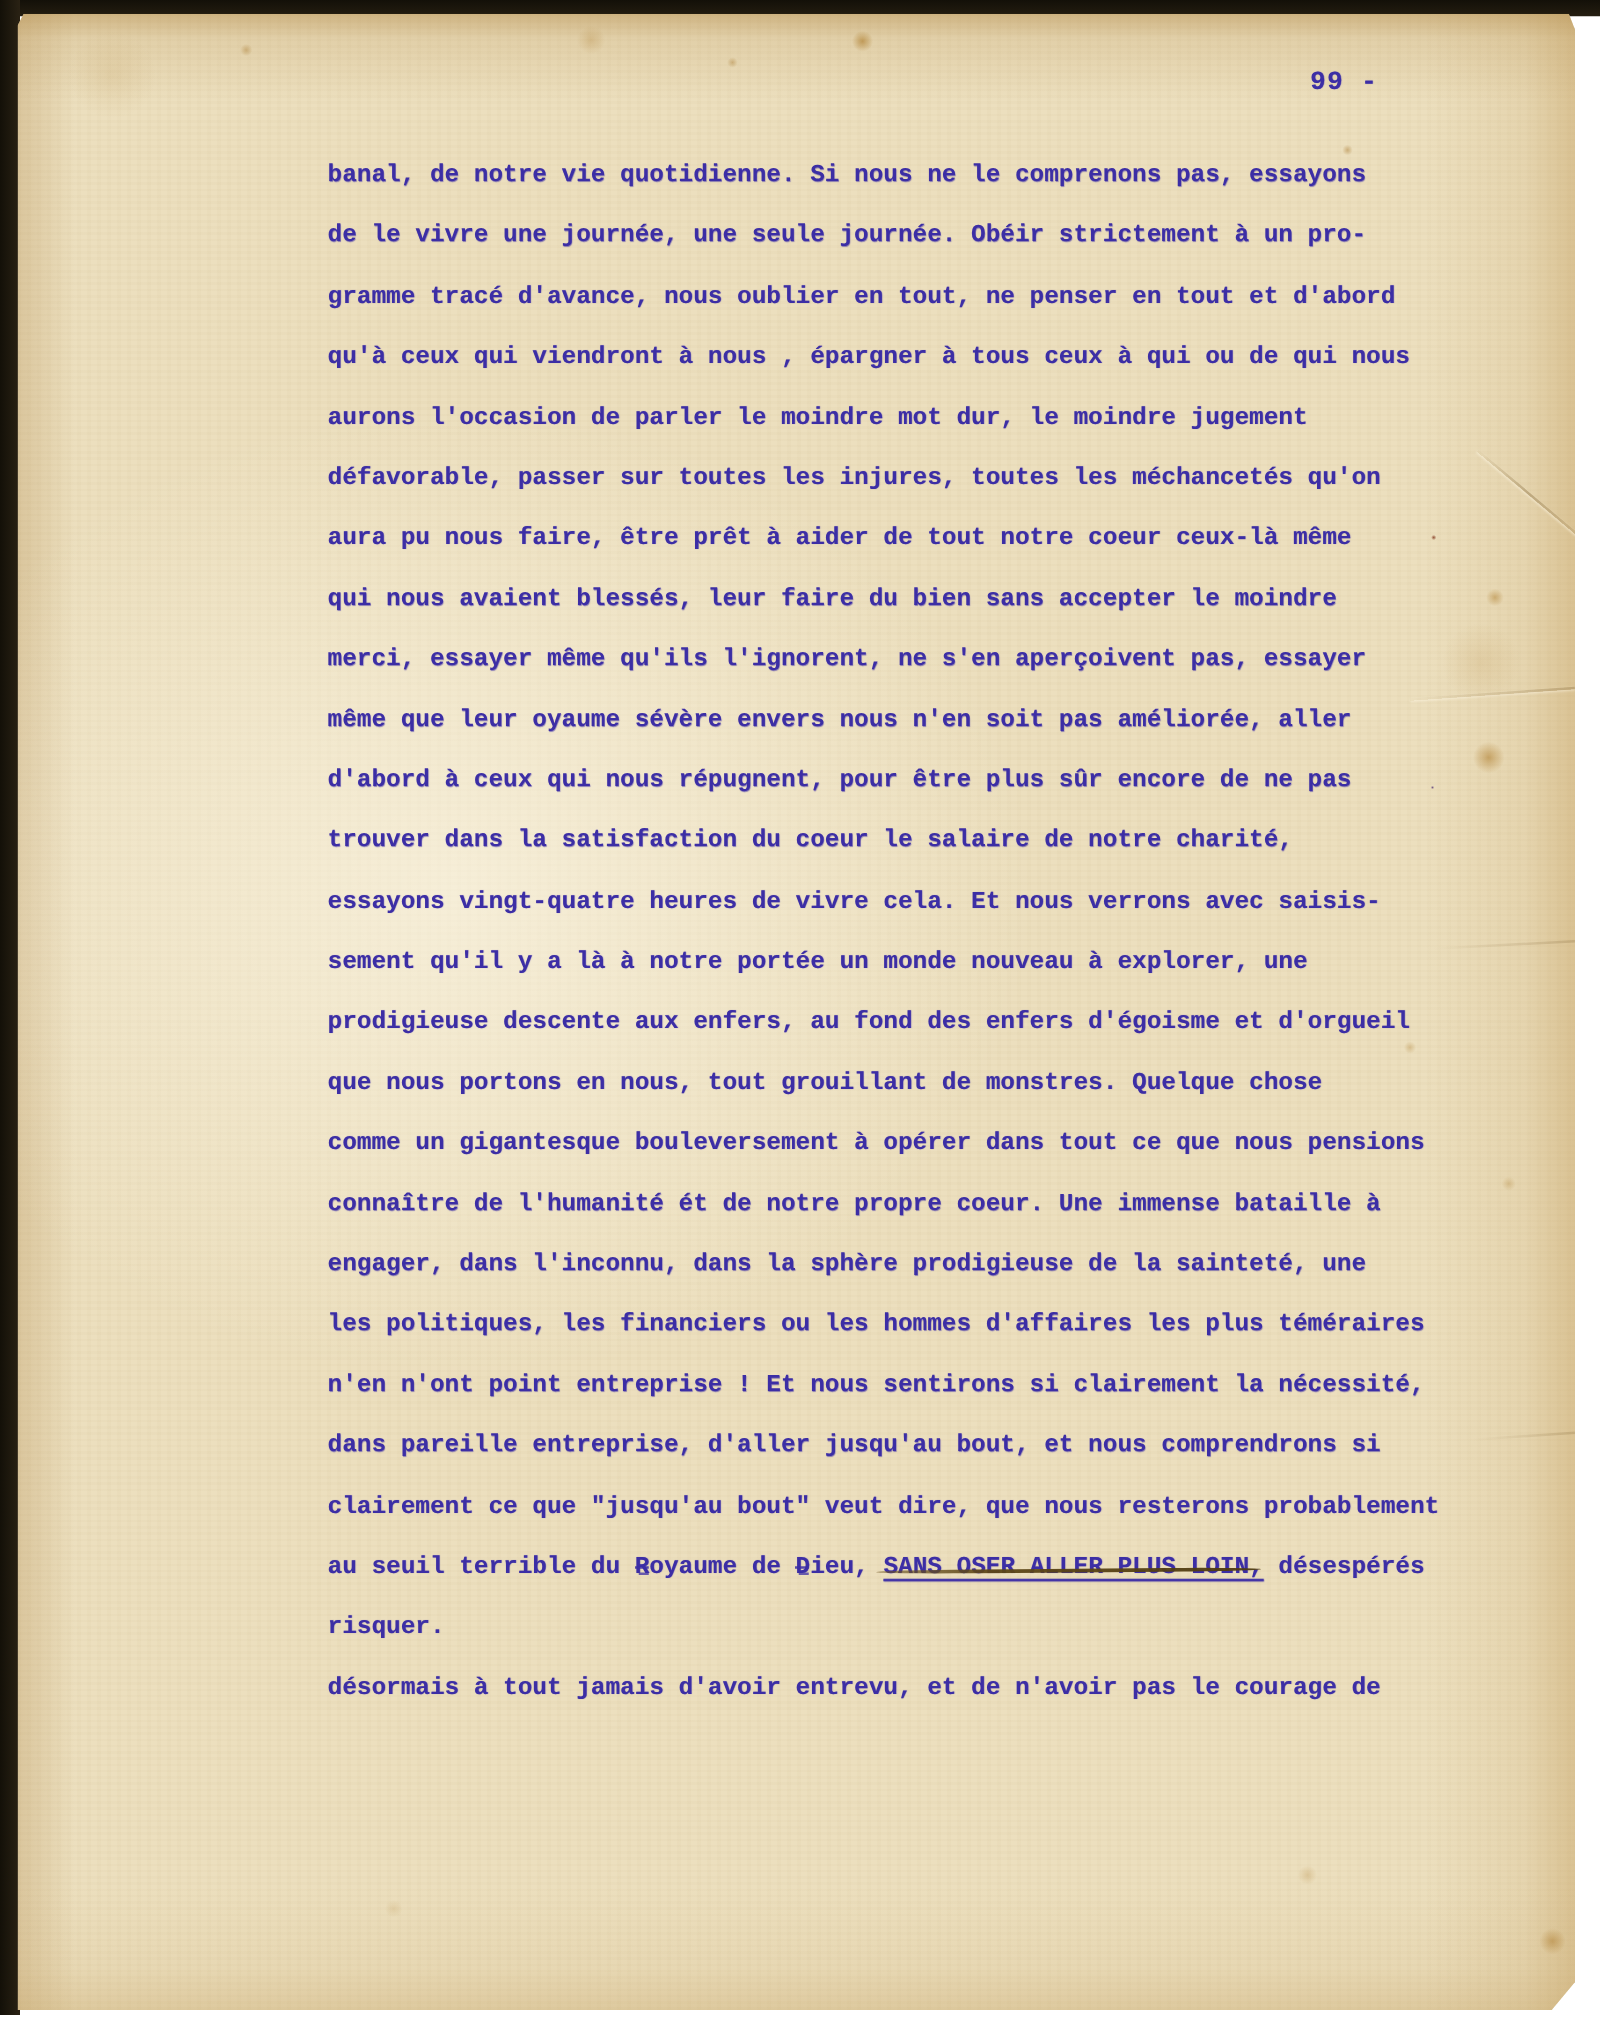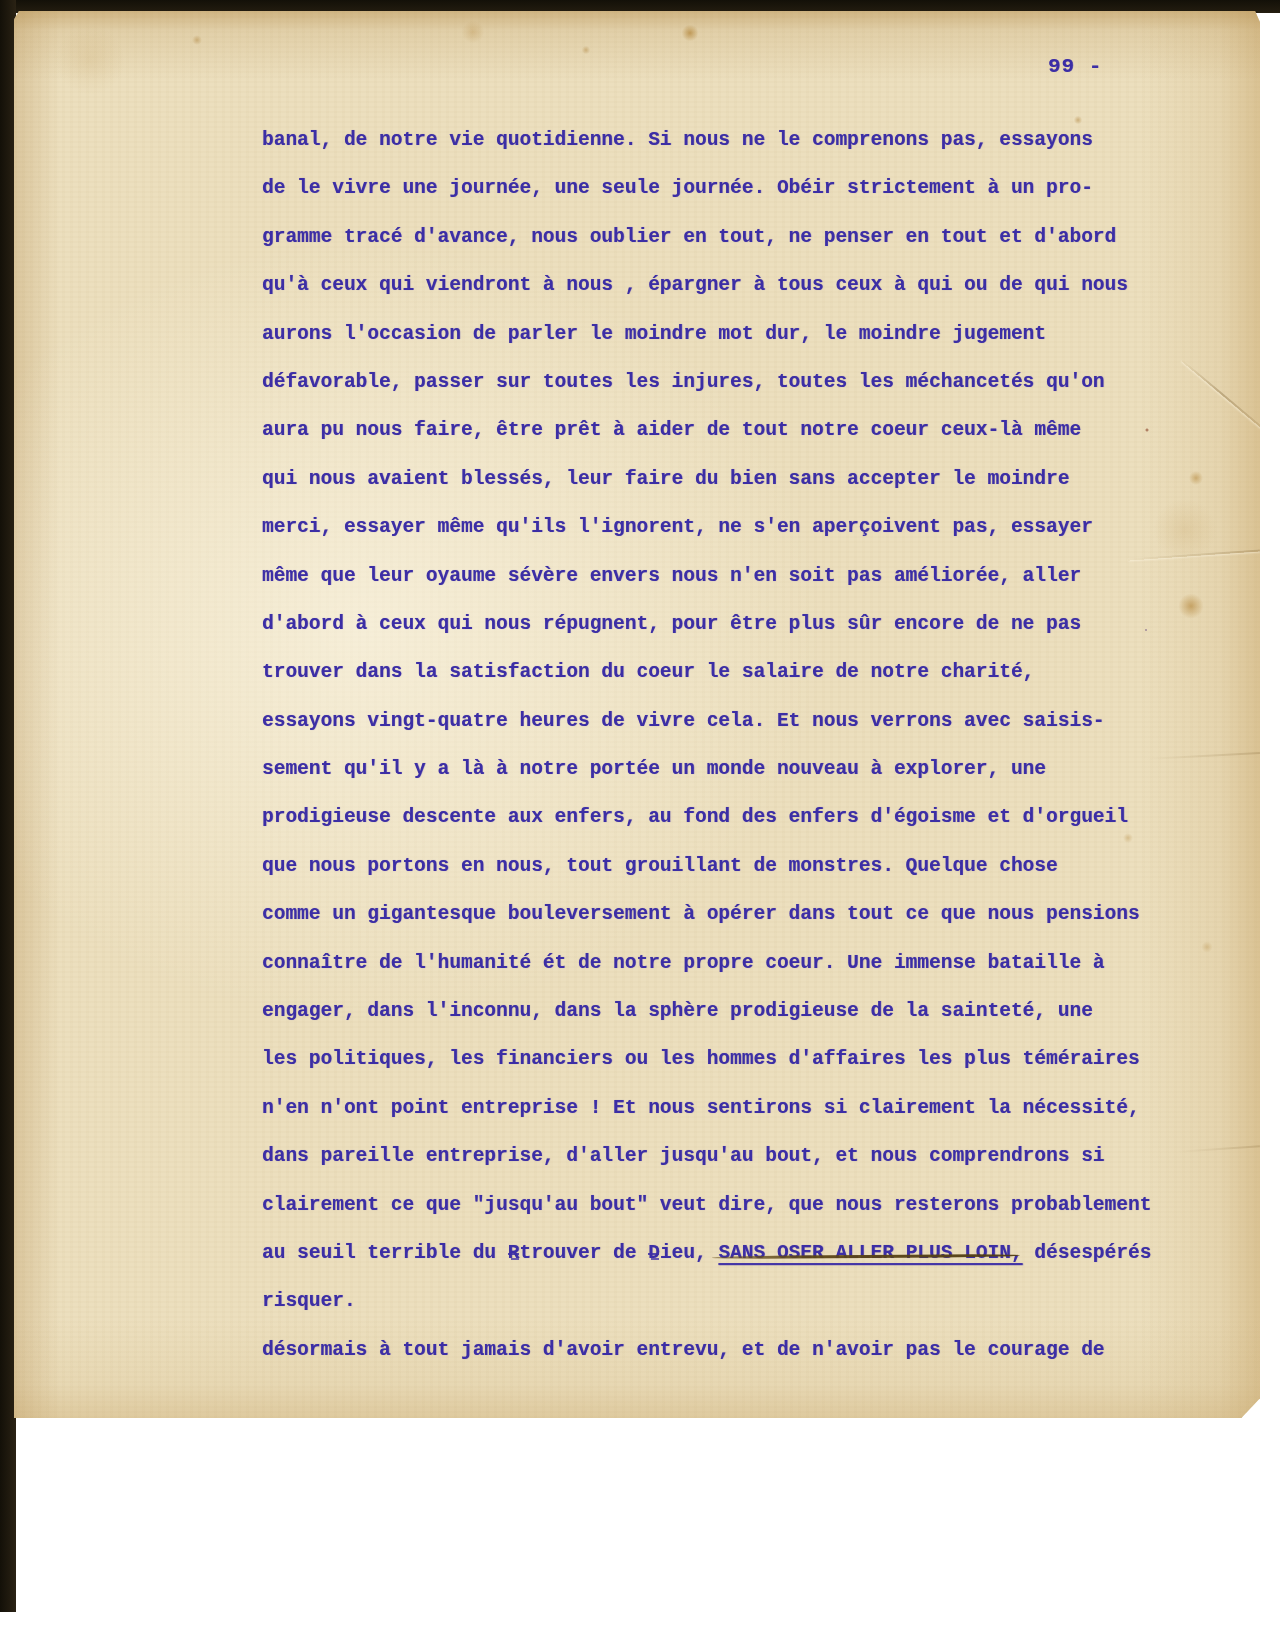--- a/index.html
+++ b/index.html
@@ -23,21 +23,21 @@
     background: linear-gradient(180deg, #131008 0%, #241d10 100%);
   }
   .backdrop-left {
     position: absolute; left: 0; top: 0; width: 16px; height: 1612px;
     background: linear-gradient(90deg, #131008 0%, #2a2214 100%);
   }
 
   
   .paper {
     position: absolute; left: 14px; top: 11px;
-    width: 1246px; height: 1407px;
+    width: 1246px; height: 1597px;
     background-color: var(--paper);
     background-image:
       
       radial-gradient(12px circle at 676px 22px,  rgba(164,110,22,0.55), transparent 70%),
       radial-gradient(16px circle at 459px 21px,  rgba(170,120,40,0.25), transparent 70%),
       radial-gradient(6px  circle at 572px 39px,  rgba(160,110,30,0.38), transparent 70%),
       radial-gradient(7px  circle at 183px 29px,  rgba(160,110,30,0.38), transparent 70%),
       radial-gradient(6px  circle at 1064px 109px, rgba(160,108,28,0.42), transparent 70%),
       radial-gradient(3px  circle at 1133px 419px, rgba(130,55,30,0.85), transparent 70%),
       radial-gradient(2px  circle at 1132px 619px, rgba(90,60,120,0.8),  transparent 70%),
@@ -163,18 +163,18 @@
         <div class="line"><span class="plain">sement qu'il y a là à notre portée un monde nouveau à explorer, une</span></div>
         <div class="line"><span class="plain">prodigieuse descente aux enfers, au fond des enfers d'égoisme et d'orgueil</span></div>
         <div class="line"><span class="plain">que nous portons en nous, tout grouillant de monstres. Quelque chose</span></div>
         <div class="line"><span class="plain">comme un gigantesque bouleversement à opérer dans tout ce que nous pensions</span></div>
         <div class="line"><span class="plain">connaître de l'humanité ét de notre propre coeur. Une immense bataille à</span></div>
         <div class="line"><span class="plain">engager, dans l'inconnu, dans la sphère prodigieuse de la sainteté, une</span></div>
         <div class="line"><span class="plain">les politiques, les financiers ou les hommes d'affaires les plus téméraires</span></div>
         <div class="line"><span class="plain">n'en n'ont point entreprise ! Et nous sentirons si clairement la nécessité,</span></div>
         <div class="line"><span class="plain">dans pareille entreprise, d'aller jusqu'au bout, et nous comprendrons si</span></div>
         <div class="line"><span class="plain">clairement ce que "jusqu'au bout" veut dire, que nous resterons probablement</span></div>
-        <div class="line"><span class="plain">au seuil terrible du </span><span class="tick">R</span><span class="plain">trouver de </span><span class="tick">D</span><span class="plain">ieu, </span><span class="caps">SANS OSER ALLER PLUS LOIN,</span><span class="plain"> désespérés</span></div>
+        <div class="line"><span class="plain">au seuil terrible du </span><span class="tick">R</span><span class="plain">oyaume de </span><span class="tick">D</span><span class="plain">ieu, </span><span class="caps">SANS OSER ALLER PLUS LOIN,</span><span class="plain"> désespérés</span></div>
         <div class="line"><span class="plain">risquer.</span></div>
         <div class="line"><span class="plain">désormais à tout jamais d'avoir entrevu, et de n'avoir pas le courage de</span></div>
       </div>
   </div>
 </div>
 
 </body></html>

